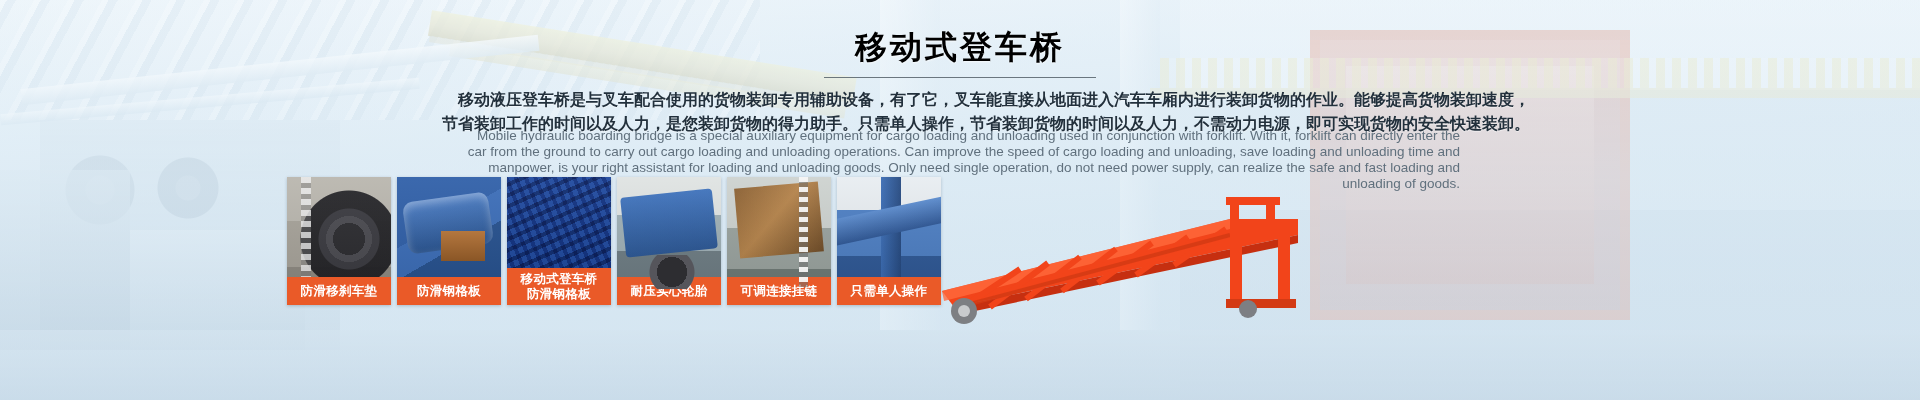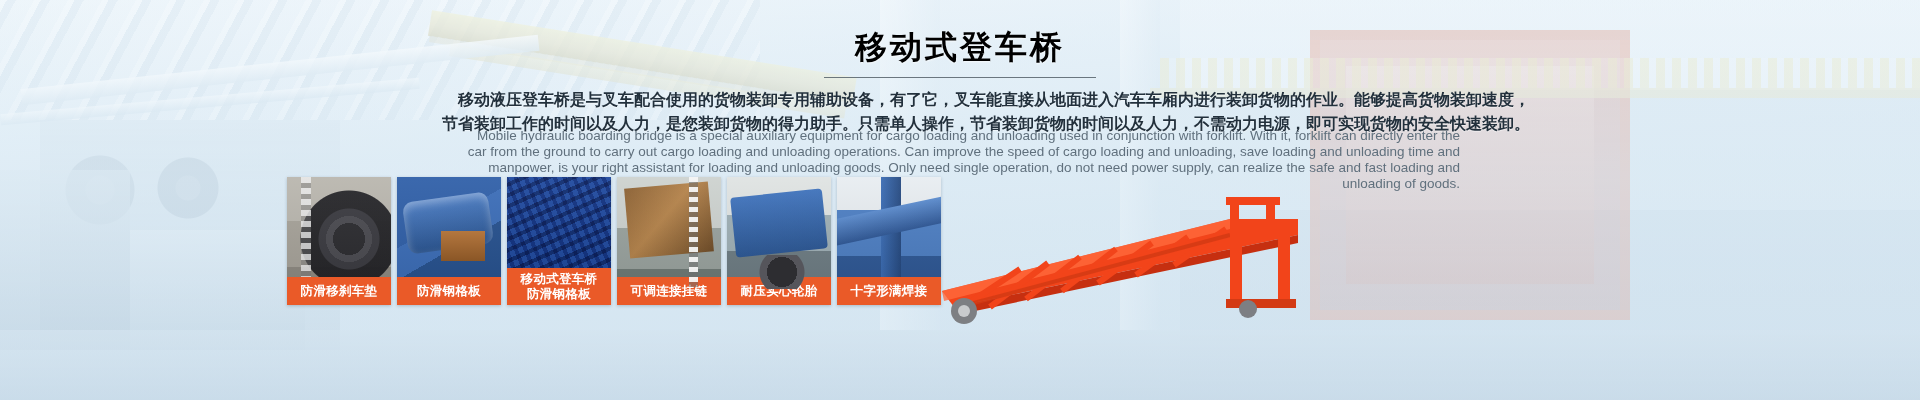--- a/index.html
+++ b/index.html
@@ -329,31 +329,31 @@
     </div>
 
     <div class="feat two-line">
       <div class="photo ph-grid"></div>
       <div class="photo-shade"></div>
       <div class="cap" style="white-space:pre-line">移动式登车桥
 防滑钢格板</div>
     </div>
 
     <div class="feat">
+      <div class="photo ph-solidtire"></div>
+      <div class="photo-shade"></div>
+      <div class="cap">耐压实心轮胎</div>
+    </div>
+
+    <div class="feat">
       <div class="photo ph-chain"></div>
       <div class="photo-shade"></div>
       <div class="cap">可调连接挂链</div>
     </div>
 
     <div class="feat">
-      <div class="photo ph-solidtire"></div>
-      <div class="photo-shade"></div>
-      <div class="cap">耐压实心轮胎</div>
-    </div>
-
-    <div class="feat">
       <div class="photo ph-weld"></div>
       <div class="photo-shade"></div>
-      <div class="cap">十字形满焊接</div>
+      <div class="cap">只需单人操作</div>
     </div>
 
   </div>
 </div>
 
 </body></html>

